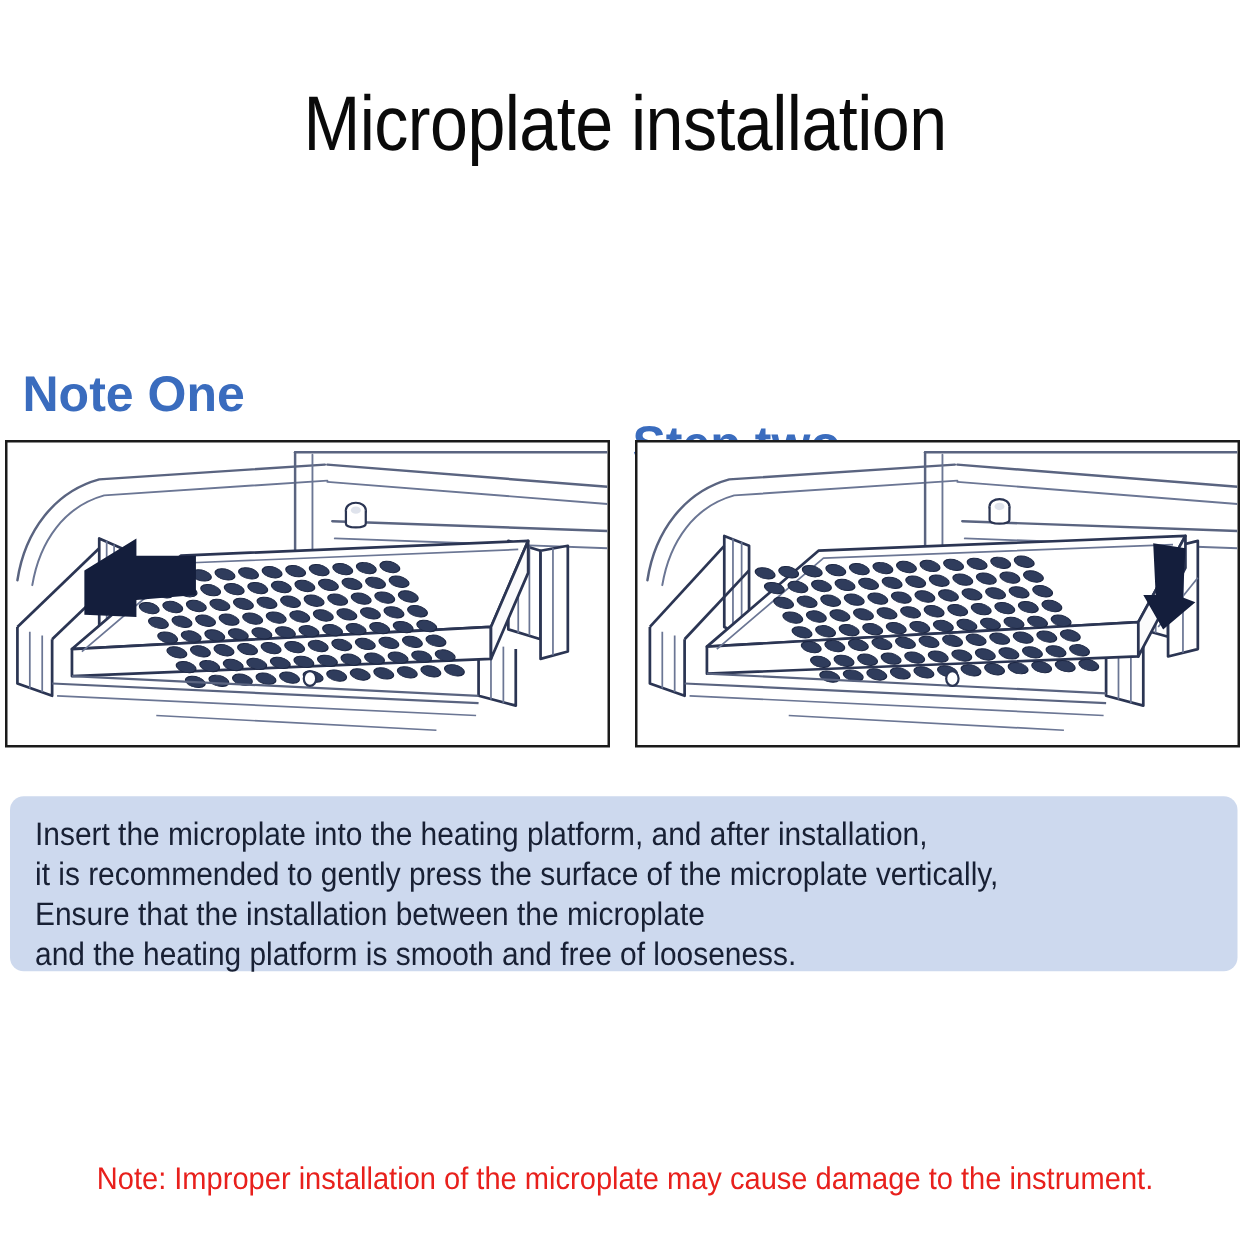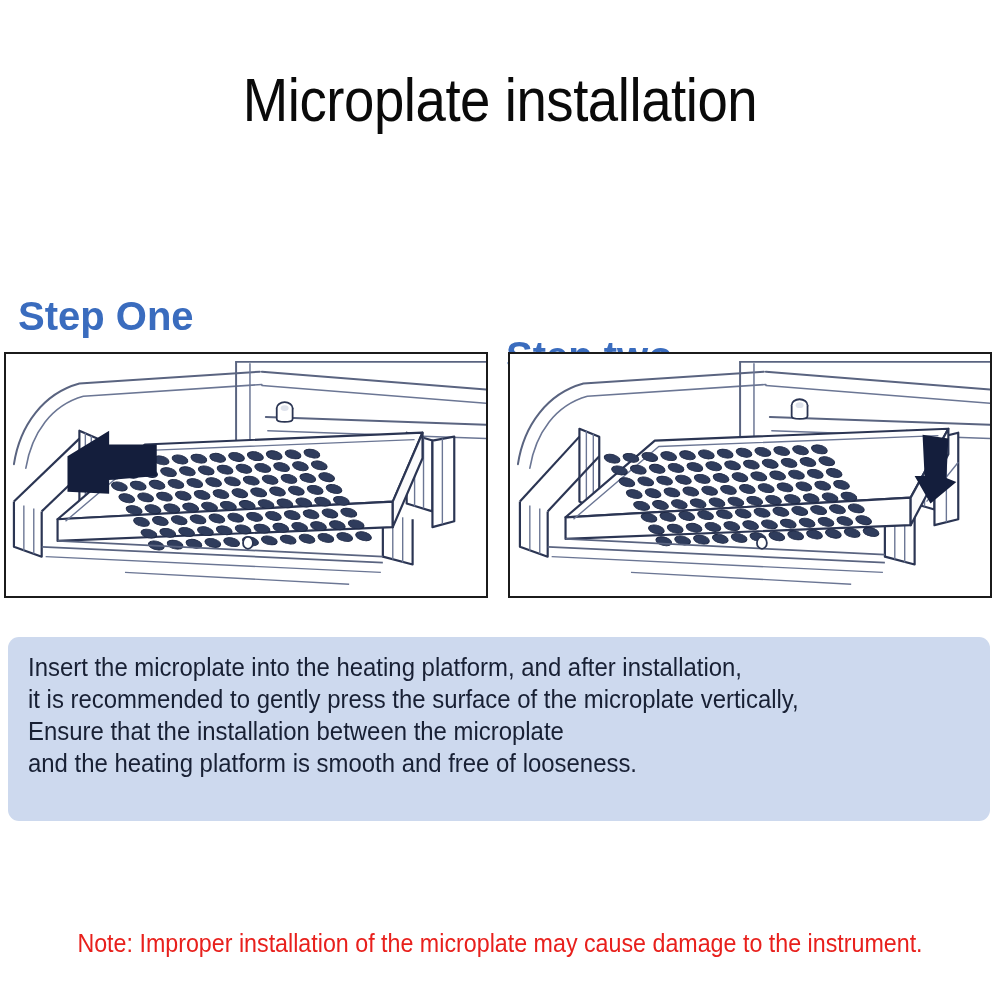--- a/index.html
+++ b/index.html
@@ -60,21 +60,21 @@
   #panel-step-one { left: 4px; }
   #panel-step-two { left: 508px; }
   .panel svg { display: block; width: 100%; height: 100%; }
 
   
   #instruction-box {
     position: absolute;
     left: 8px;
     top: 637px;
     width: 982px;
-    height: 184px;
+    height: 140px;
     background: #cdd9ee;
     border-radius: 11px;
     box-sizing: border-box;
     padding: 14px 0 0 20px;
   }
   .instruction-line {
     font-family: "Liberation Sans", sans-serif;
     font-size: 26px;
     line-height: 32px;
     color: #182034;
@@ -97,21 +97,21 @@
     transform: scaleX(0.93);
     transform-origin: center center;
     white-space: nowrap;
   }
 </style>
 </head>
 <body>
 
 <div id="page-title">Microplate installation</div>
 
-<div class="step-label" id="step-one-label">Step One</div>
+<div class="step-label" id="step-one-label">Note One</div>
 
 <div class="panel" id="panel-step-one">
   <svg viewBox="0 0 484 246" preserveAspectRatio="none">
     <g fill="none" stroke="#2b3553" stroke-width="2" stroke-linecap="round" stroke-linejoin="round">
 
       <path d="M8 112 C14 72 38 40 74 30 L256 18" stroke="#5a6480"></path>
       <path d="M20 116 C26 80 46 52 78 43 L258 31" stroke="#6b7694" stroke-width="1.6"></path>
 
       <path d="M232 8 L484 8" stroke="#5a6480"></path>
       <path d="M232 8 L232 92" stroke="#5a6480"></path>

